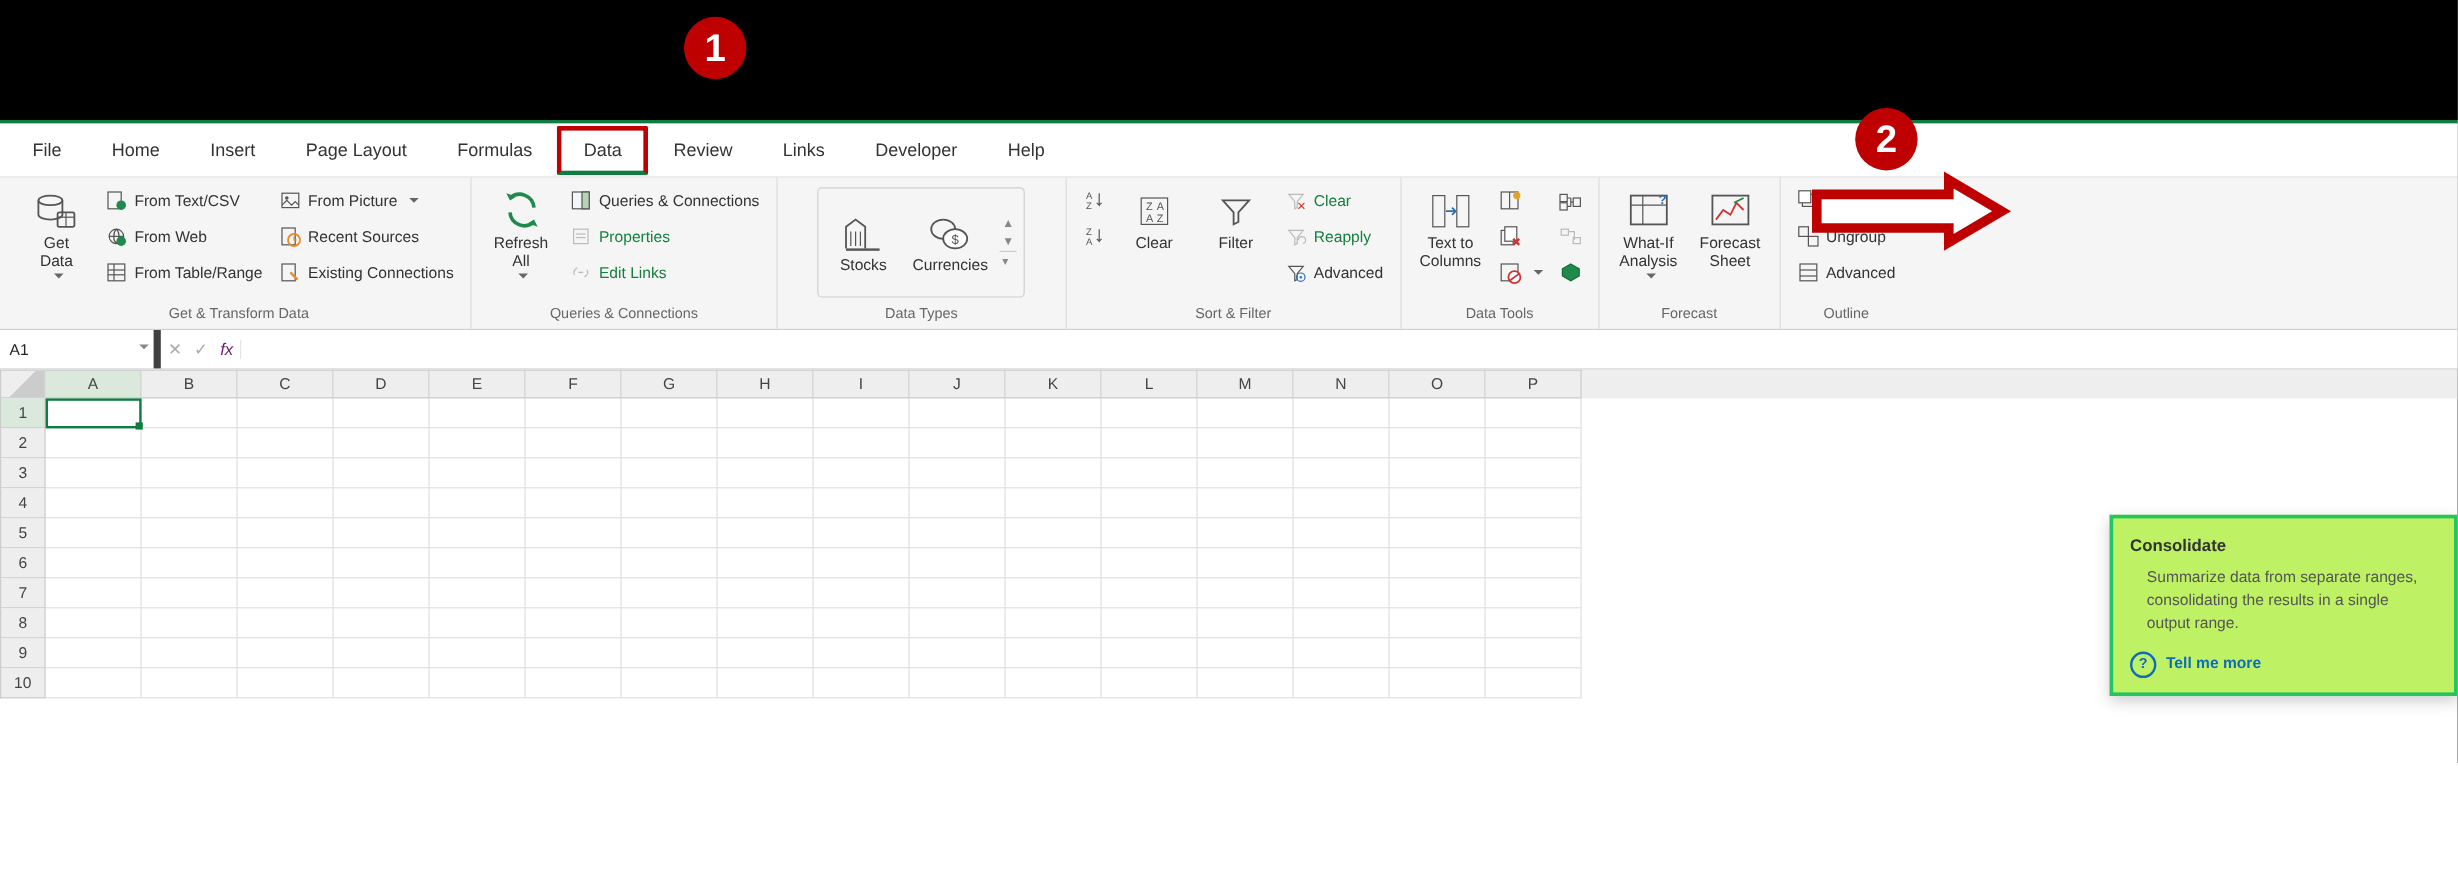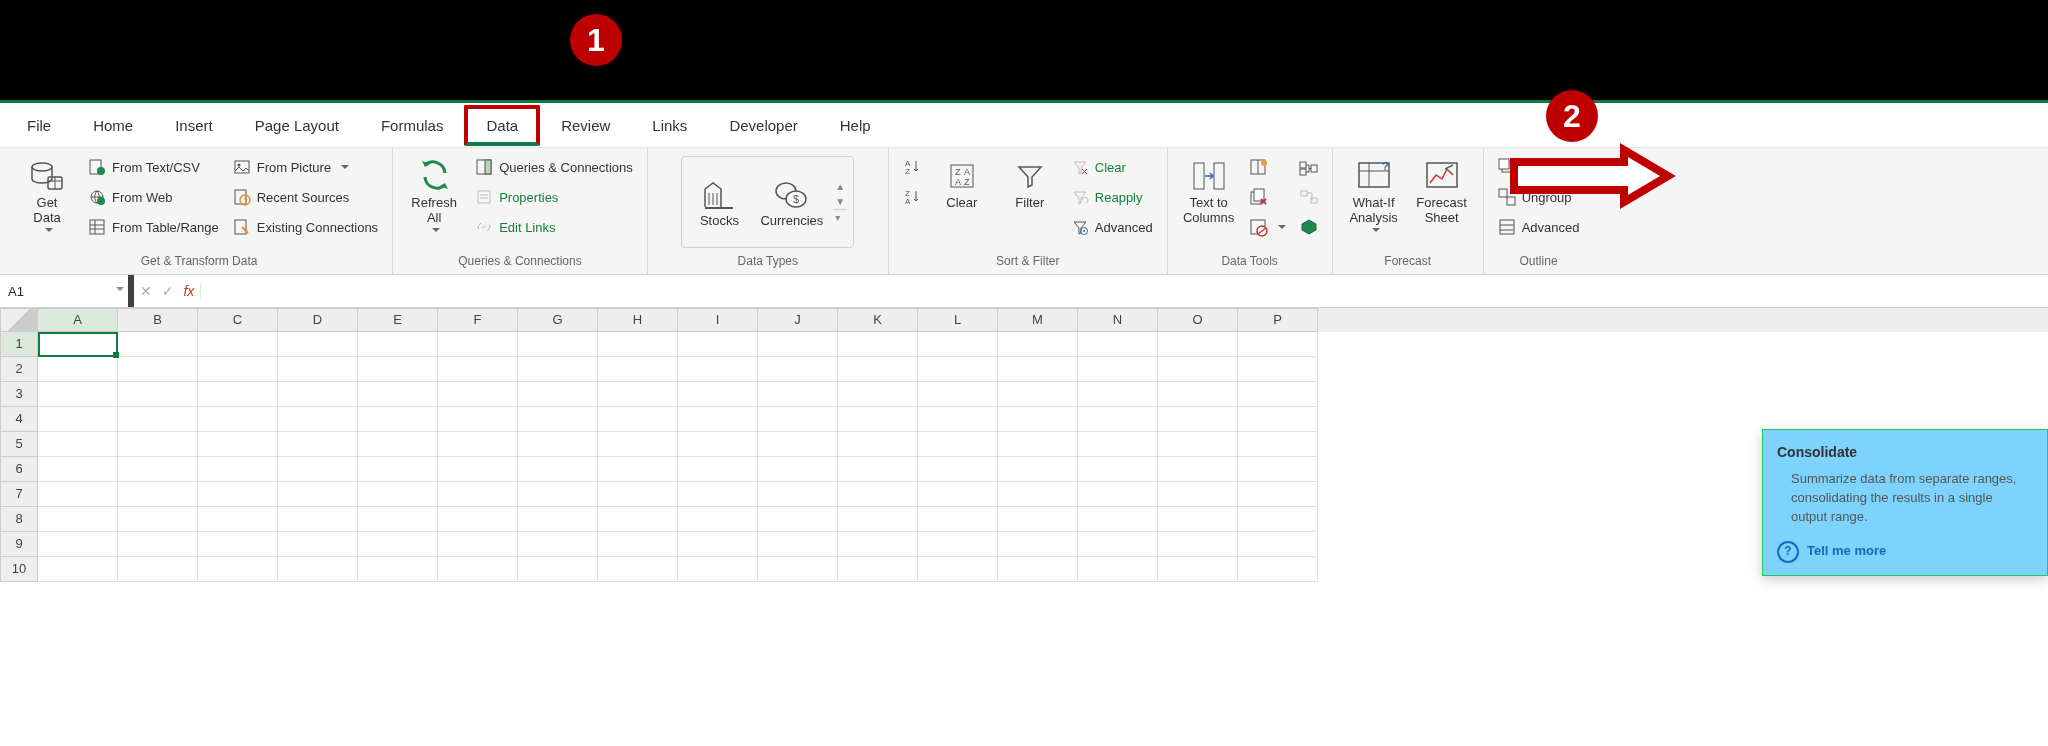--- a/index.html
+++ b/index.html
@@ -21,41 +21,41 @@
  .stack{display:flex;flex-direction:column;gap:4px}
  .hbtn{display:flex;align-items:center;gap:6px;font-size:13px;color:#333;height:26px;padding:0 4px;white-space:nowrap}
  .hbtn.dis{color:#15803d}
  .caret::after{content:"";display:inline-block;margin-left:4px;border:4px solid transparent;border-top-color:#666;transform:translateY(2px)}
  .sicon{width:18px;height:18px;display:inline-flex;align-items:center;justify-content:center}
  
  .fbar{display:flex;align-items:center;height:32px;border-bottom:1px solid #d0d0d0;background:#fff}
  .namebox{width:112px;height:100%;display:flex;align-items:center;padding:0 8px;border-right:6px solid #404040;font-size:13px;position:relative}
  .namebox .dd{position:absolute;right:4px;top:50%;transform:translateY(-50%);border:4px solid transparent;border-top-color:#888}
  .fb-btns{display:flex;align-items:center;padding:0 6px;gap:10px;border-right:1px solid #e5e5e5;color:#aaa;font-size:14px}
- .fb-btns span.fx{font-style:italic;color:#c2410c}
+ .fb-btns span.fx{font-style:italic;color:#701a75}
  .fb-input{flex:1;height:100%;padding:0 8px;font-size:13px}
  
  .grid{position:relative;overflow:hidden}
  .colhdrs{display:flex;height:24px;background:#eee}
  .corner{width:38px;background:linear-gradient(135deg,#eee 50%,#ccc 50%);border:1px solid #ccc;box-sizing:border-box}
  .ch{width:80px;text-align:center;line-height:22px;font-size:13px;color:#444;border:1px solid #ccc;border-left:none;box-sizing:border-box;background:#eee}
  .ch.sel{background:#dbe9dd}
  .rows{display:flex;flex-direction:column}
  .row{display:flex;height:25px}
  .rh{width:38px;text-align:center;line-height:23px;font-size:13px;color:#444;border:1px solid #ccc;border-top:none;box-sizing:border-box;background:#eee}
  .rh.sel{background:#dbe9dd}
  .cell{width:80px;border-right:1px solid #e0e0e0;border-bottom:1px solid #e0e0e0;box-sizing:border-box}
  .active-cell{position:absolute;border:2px solid #107c41;box-sizing:border-box;pointer-events:none}
  .active-cell::after{content:"";position:absolute;right:-3px;bottom:-3px;width:6px;height:6px;background:#107c41}
  
  .annot{position:absolute;pointer-events:none}
  .badge{width:52px;height:52px;border-radius:50%;background:#bf0000;color:#fff;font-weight:700;font-size:32px;display:flex;align-items:center;justify-content:center}
  .arrow svg{display:block}
  
- .tooltip{position:absolute;top:329px;right:0;width:256px;background:#7dd3fc;border:1px solid #22c55e;box-shadow:0 4px 12px rgba(0,0,0,.2);padding:12px 14px;z-index:30;font-size:13px;line-height:1.45}
+ .tooltip{position:absolute;top:329px;right:0;width:256px;background:#bef264;border:3px solid #22c55e;box-shadow:0 4px 12px rgba(0,0,0,.2);padding:12px 14px;z-index:30;font-size:13px;line-height:1.45}
  .tooltip h4{margin:0 0 8px;font-size:14px;font-weight:600;color:#333}
  .tooltip p{margin:0 14px 14px;color:#555}
  .tooltip .more{display:flex;align-items:center;gap:8px;color:#0f6cbd;font-weight:600}
  .qm{width:18px;height:18px;border:2px solid #0f6cbd;border-radius:50%;display:inline-flex;align-items:center;justify-content:center;font-size:12px}
  
  svg{overflow:visible}
  .ch-wrap{flex:1;display:flex}
 </style>
 </head>
 <body>

